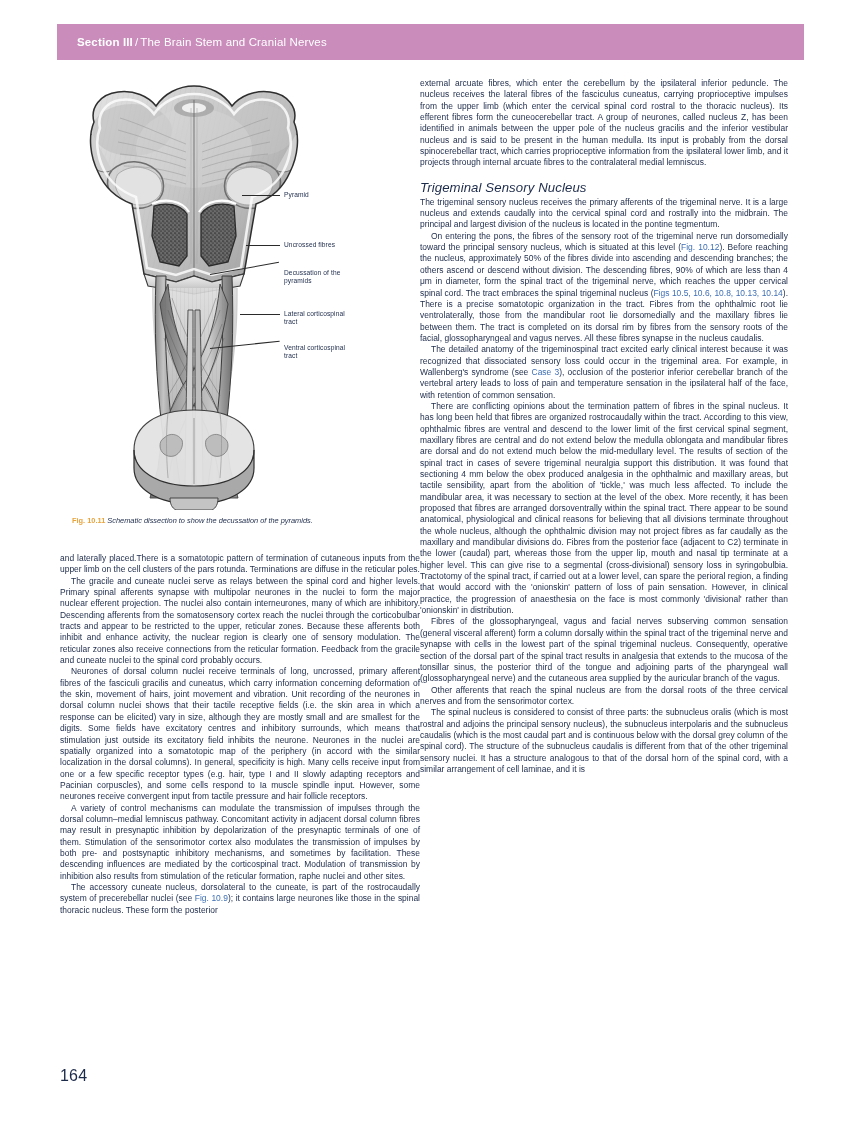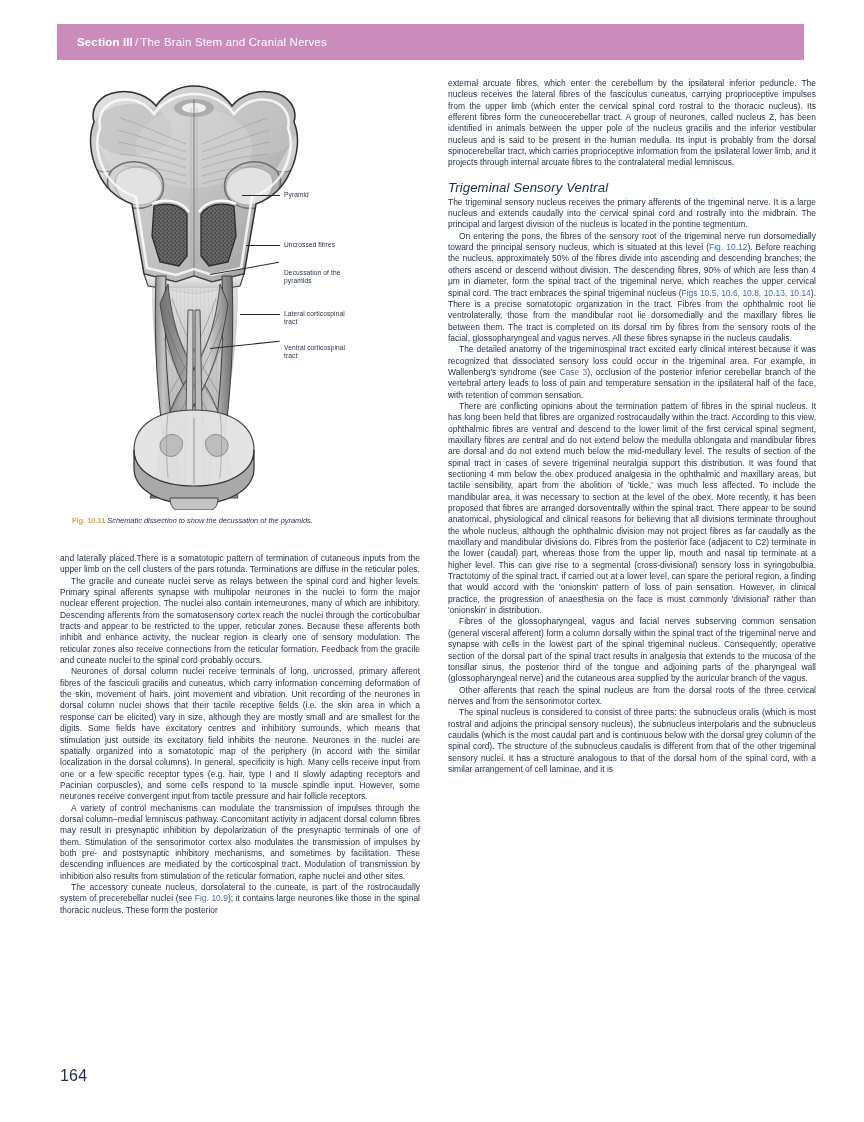--- a/index.html
+++ b/index.html
@@ -54,21 +54,21 @@
   
   #col-left {
     position: absolute;
     left: 60px;
     top: 78px;
     width: 360px;
     height: 1000px;
   }
   #col-right {
     position: absolute;
-    left: 448px;
+    left: 420px;
     top: 78px;
     width: 368px;
     height: 1000px;
   }
 
   
   #figure {
     position: relative;
     width: 360px;
     height: 432px;
@@ -352,21 +352,21 @@
       <p class="para blk indent">A variety of control mechanisms can modulate the transmission of impulses through the dorsal column–medial lemniscus pathway. Concomitant activity in adjacent dorsal column fibres may result in presynaptic inhibition by depolarization of the presynaptic terminals of one of them. Stimulation of the sensorimotor cortex also modulates the transmission of impulses by both pre- and postsynaptic inhibitory mechanisms, and sometimes by facilitation. These descending influences are mediated by the corticospinal tract. Modulation of transmission by inhibition also results from stimulation of the reticular formation, raphe nuclei and other sites.</p>
       <p class="para blk indent"><span>The accessory cuneate nucleus, dorsolateral to the cuneate, is part of the rostrocaudally system of precerebellar nuclei (see </span><span class="xref">Fig. 10.9</span><span>); it contains large neurones like those in the spinal thoracic nucleus. These form the posterior</span></p>
     </div>
   </div>
 
   <div id="col-right">
     <div id="text-right">
 
       <p class="para blk">external arcuate fibres, which enter the cerebellum by the ipsilateral inferior peduncle. The nucleus receives the lateral fibres of the fasciculus cuneatus, carrying proprioceptive impulses from the upper limb (which enter the cervical spinal cord rostral to the thoracic nucleus). Its efferent fibres form the cuneocerebellar tract. A group of neurones, called nucleus Z, has been identified in animals between the upper pole of the nucleus gracilis and the inferior vestibular nucleus and is said to be present in the human medulla. Its input is probably from the dorsal spinocerebellar tract, which carries proprioceptive information from the ipsilateral lower limb, and it projects through internal arcuate fibres to the contralateral medial lemniscus.</p>
 
-      <h2 class="subhead gap-before">Trigeminal Sensory Ventral</h2>
+      <h2 class="subhead gap-before">Trigeminal Sensory Nucleus</h2>
 
       <p class="para blk">The trigeminal sensory nucleus receives the primary afferents of the trigeminal nerve. It is a large nucleus and extends caudally into the cervical spinal cord and rostrally into the midbrain. The principal and largest division of the nucleus is located in the pontine tegmentum.</p>
 
       <p class="para blk indent"><span>On entering the pons, the fibres of the sensory root of the trigeminal nerve run dorsomedially toward the principal sensory nucleus, which is situated at this level (</span><span class="xref">Fig. 10.12</span><span>). Before reaching the nucleus, approximately 50% of the fibres divide into ascending and descending branches; the others ascend or descend without division. The descending fibres, 90% of which are less than 4 μm in diameter, form the spinal tract of the trigeminal nerve, which reaches the upper cervical spinal cord. The tract embraces the spinal trigeminal nucleus (</span><span class="xref">Figs 10.5, 10.6, 10.8, 10.13, 10.14</span><span>). There is a precise somatotopic organization in the tract. Fibres from the ophthalmic root lie ventrolaterally, those from the mandibular root lie dorsomedially and the maxillary fibres lie between them. The tract is completed on its dorsal rim by fibres from the sensory roots of the facial, glossopharyngeal and vagus nerves. All these fibres synapse in the nucleus caudalis.</span></p>
 
       <p class="para blk indent"><span>The detailed anatomy of the trigeminospinal tract excited early clinical interest because it was recognized that dissociated sensory loss could occur in the trigeminal area. For example, in Wallenberg's syndrome (see </span><span class="xref">Case 3</span><span>), occlusion of the posterior inferior cerebellar branch of the vertebral artery leads to loss of pain and temperature sensation in the ipsilateral half of the face, with retention of common sensation.</span></p>
 
       <p class="para blk indent">There are conflicting opinions about the termination pattern of fibres in the spinal nucleus. It has long been held that fibres are organized rostrocaudally within the tract. According to this view, ophthalmic fibres are ventral and descend to the lower limit of the first cervical spinal segment, maxillary fibres are central and do not extend below the medulla oblongata and mandibular fibres are dorsal and do not extend much below the mid-medullary level. The results of section of the spinal tract in cases of severe trigeminal neuralgia support this distribution. It was found that sectioning 4 mm below the obex produced analgesia in the ophthalmic and maxillary areas, but tactile sensibility, apart from the abolition of 'tickle,' was much less affected. To include the mandibular area, it was necessary to section at the level of the obex. More recently, it has been proposed that fibres are arranged dorsoventrally within the spinal tract. There appear to be sound anatomical, physiological and clinical reasons for believing that all divisions terminate throughout the whole nucleus, although the ophthalmic division may not project fibres as far caudally as the maxillary and mandibular divisions do. Fibres from the posterior face (adjacent to C2) terminate in the lower (caudal) part, whereas those from the upper lip, mouth and nasal tip terminate at a higher level. This can give rise to a segmental (cross-divisional) sensory loss in syringobulbia. Tractotomy of the spinal tract, if carried out at a lower level, can spare the perioral region, a finding that would accord with the 'onionskin' pattern of loss of pain sensation. However, in clinical practice, the progression of anaesthesia on the face is most commonly 'divisional' rather than 'onionskin' in distribution.</p>
       <p class="para blk indent">Fibres of the glossopharyngeal, vagus and facial nerves subserving common sensation (general visceral afferent) form a column dorsally within the spinal tract of the trigeminal nerve and synapse with cells in the lowest part of the spinal trigeminal nucleus. Consequently, operative section of the dorsal part of the spinal tract results in analgesia that extends to the mucosa of the tonsillar sinus, the posterior third of the tongue and adjoining parts of the pharyngeal wall (glossopharyngeal nerve) and the cutaneous area supplied by the auricular branch of the vagus.</p>
       <p class="para blk indent">Other afferents that reach the spinal nucleus are from the dorsal roots of the three cervical nerves and from the sensorimotor cortex.</p>

